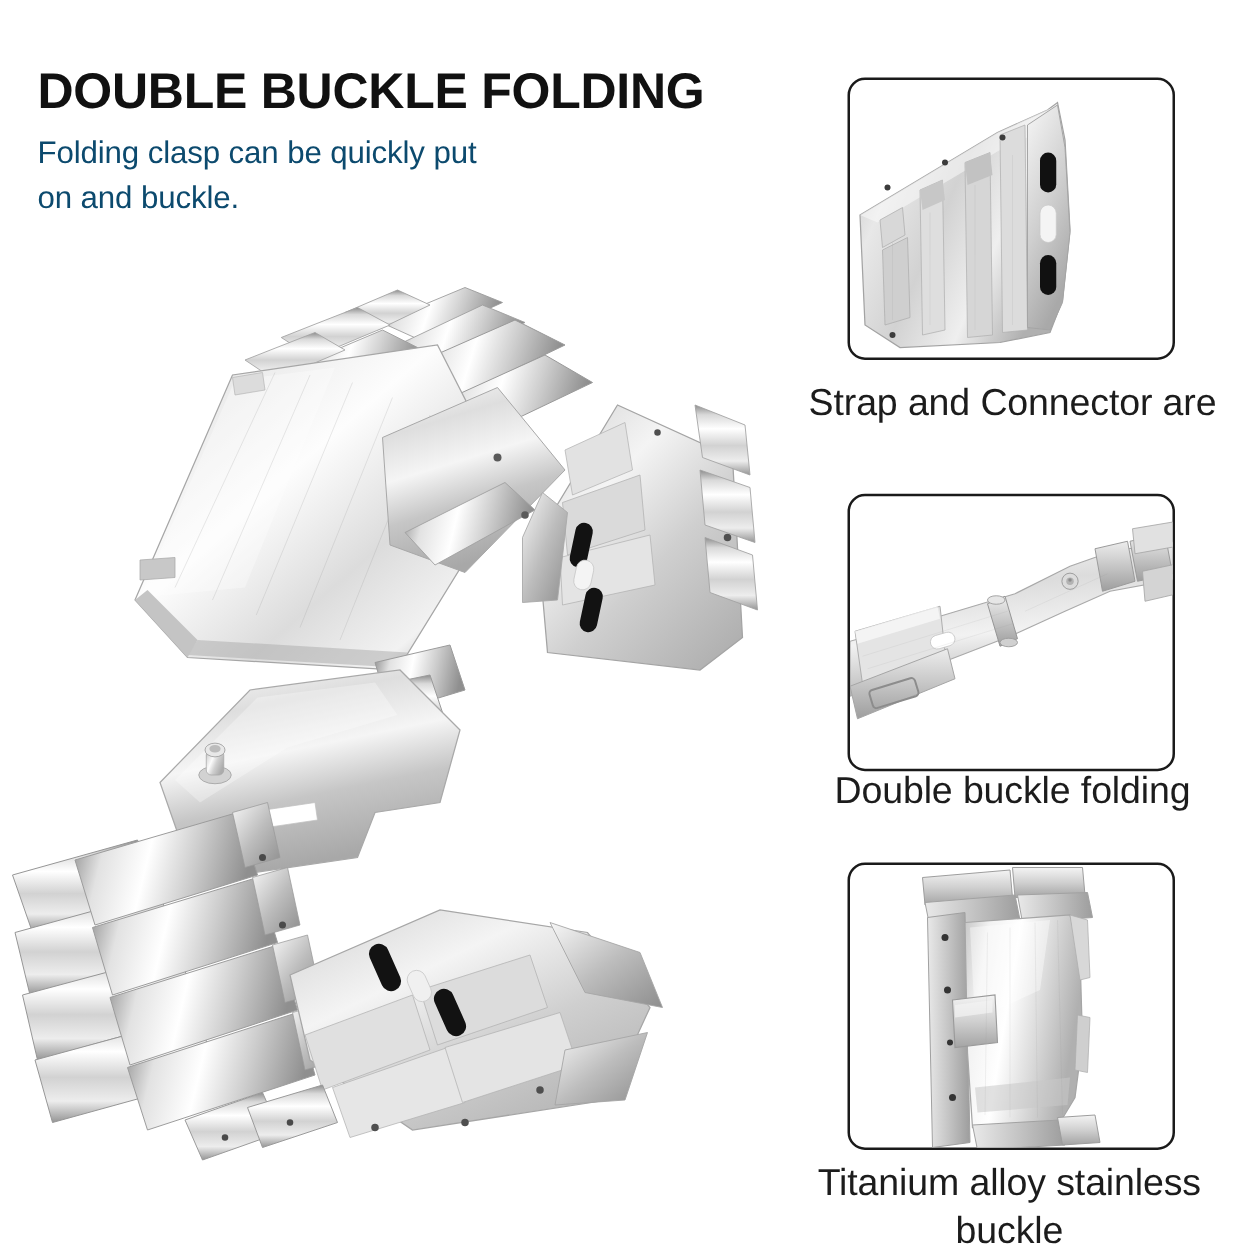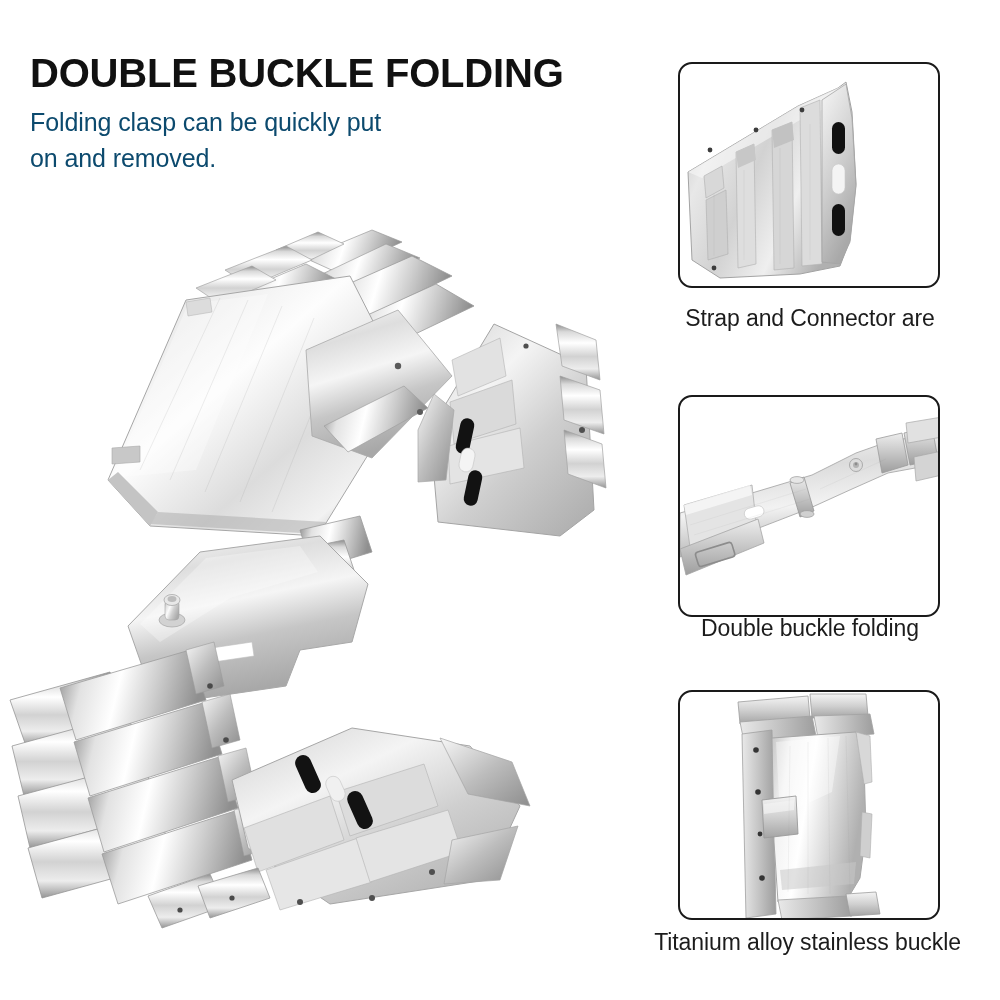--- a/index.html
+++ b/index.html
@@ -27,21 +27,21 @@
   .panel {
     position: absolute;
     border: 2px solid #1a1a1a;
     border-radius: 14px;
     background: #ffffff;
     overflow: hidden;
   }
   .caption {
     position: absolute;
     text-align: center;
-    font-size: 23px;
+    font-size: 30px;
     font-weight: 400;
     color: #1c1c1c;
     line-height: 1.28;
     letter-spacing: -0.1px;
   }
 
   #panel-1 { left: 678px; top: 62px;  width: 262px; height: 226px; }
   #cap-1   { left: 640px; top: 304px; width: 340px; }
   #panel-2 { left: 678px; top: 395px; width: 262px; height: 222px; }
   #cap-2   { left: 640px; top: 614px; width: 340px; }
@@ -55,21 +55,21 @@
   #hero { position: absolute; left: 0; top: 180px; width: 660px; height: 790px; }
 </style>
 </head>
 <body>
 
 <div id="page">
 
   <div class="headline">DOUBLE BUCKLE FOLDING</div>
   <div class="subline">
     <div>Folding clasp can be quickly put</div>
-    <div>on and removed.</div>
+    <div>on and buckle.</div>
   </div>
 
   <div id="hero">
     <svg viewBox="0 0 660 790" width="660" height="790" aria-hidden="true">
       <defs>
         <linearGradient id="brush1" x1="0" y1="0" x2="1" y2="0.25">
           <stop offset="0%" stop-color="#b9b9b9"></stop>
           <stop offset="12%" stop-color="#e6e6e6"></stop>
           <stop offset="30%" stop-color="#fafafa"></stop>
           <stop offset="52%" stop-color="#d4d4d4"></stop>

